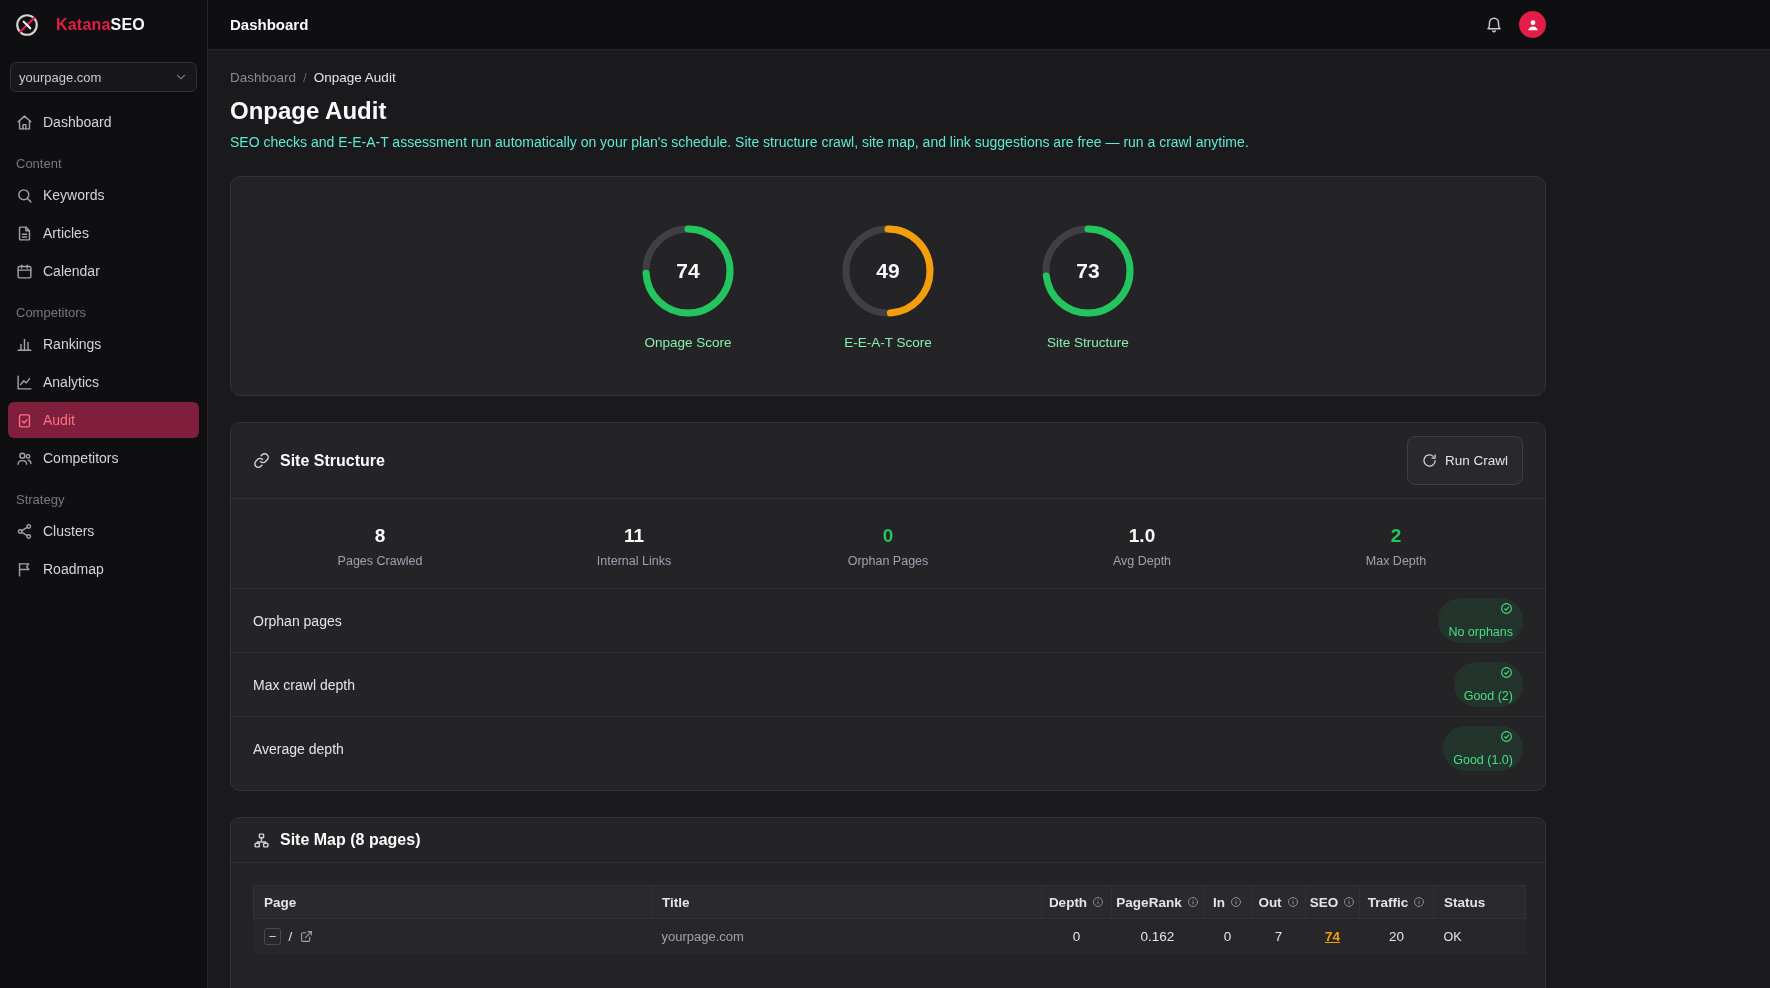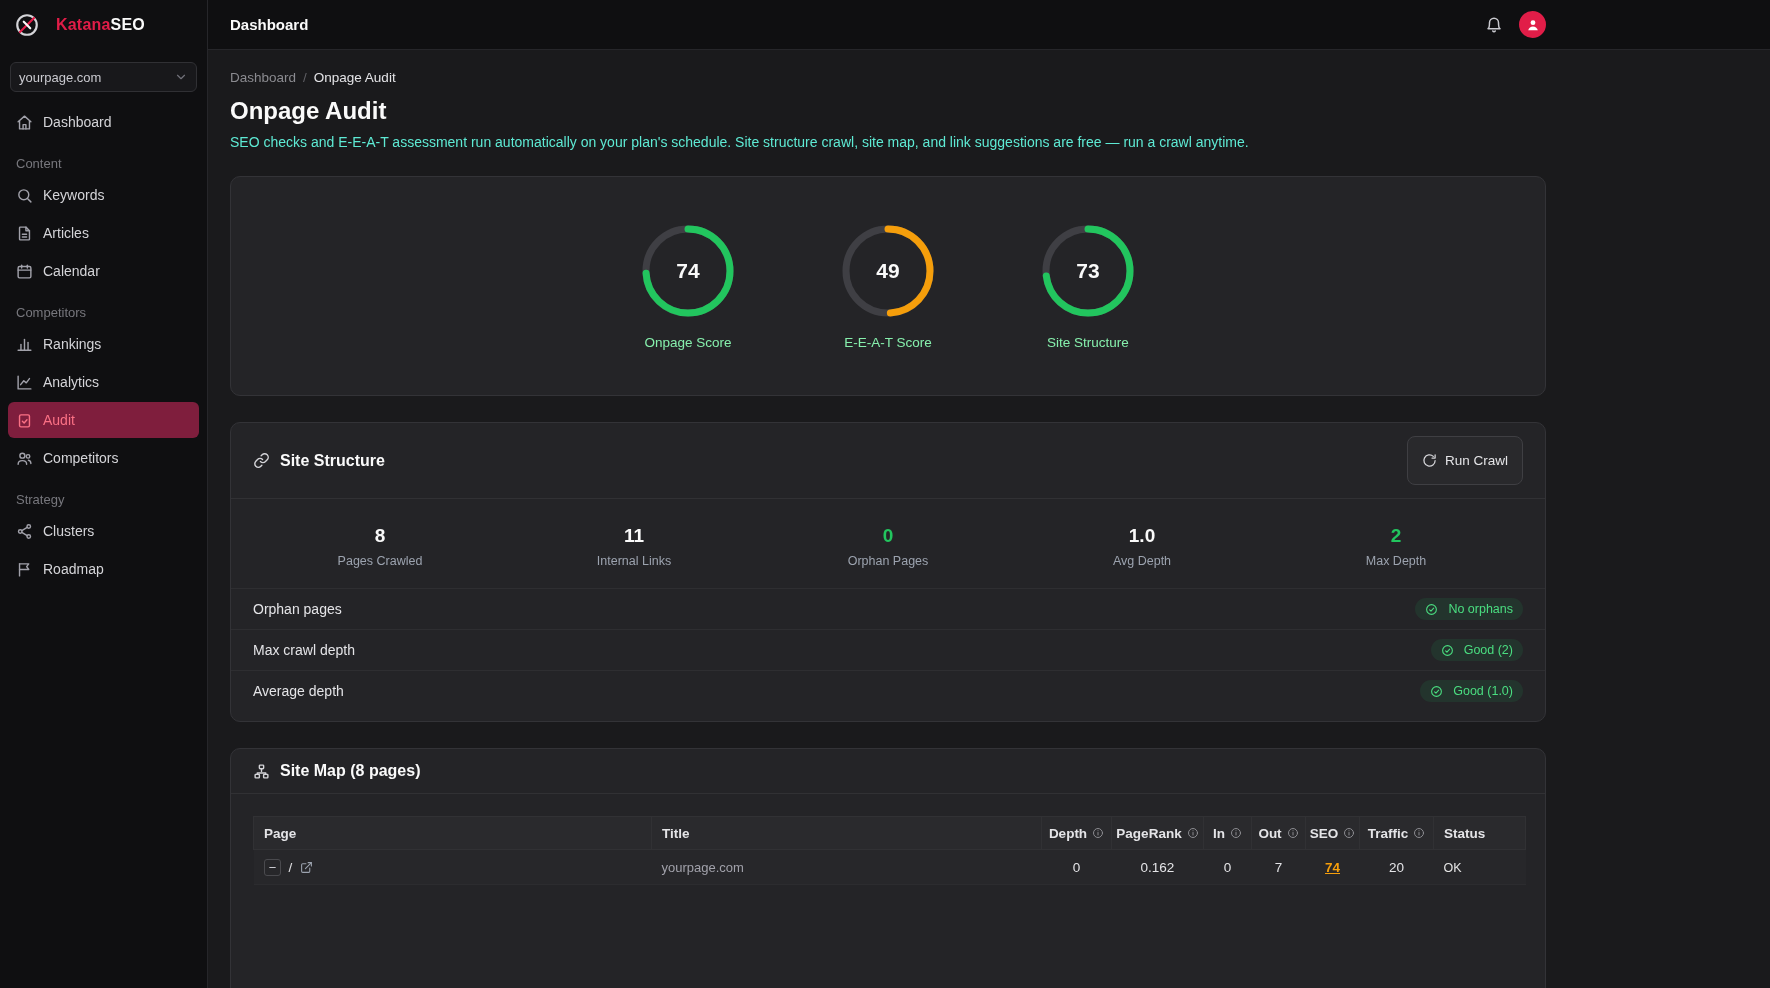--- a/index.html
+++ b/index.html
@@ -104,20 +104,21 @@
 
   .check-row {
     display:flex; align-items:center; justify-content:space-between;
     padding:9px 22px; border-top:1px solid #2e2e31;
   }
   .check-label { font-size:14px; color:#e4e4e7; }
   .badge-good {
     display:flex; align-items:flex-end; gap:10px; color:#4ade80;
     background:rgba(34,197,94,.10); border-radius:999px; padding:4px 10px;
     font-size:12.5px;
+    flex-direction:column;
   }
   .card-pad-bottom { height:10px; }
 
   
   .sitemap-card { min-height:330px; }
   .table-wrap { margin:22px; }
   table { border-collapse:collapse; width:1272px; table-layout:fixed; }
   thead th {
     background:#2a2a2d; border:1px solid #313134; border-left:none;
     height:33px; font-size:13.5px; font-weight:bold; color:#e4e4e7;

